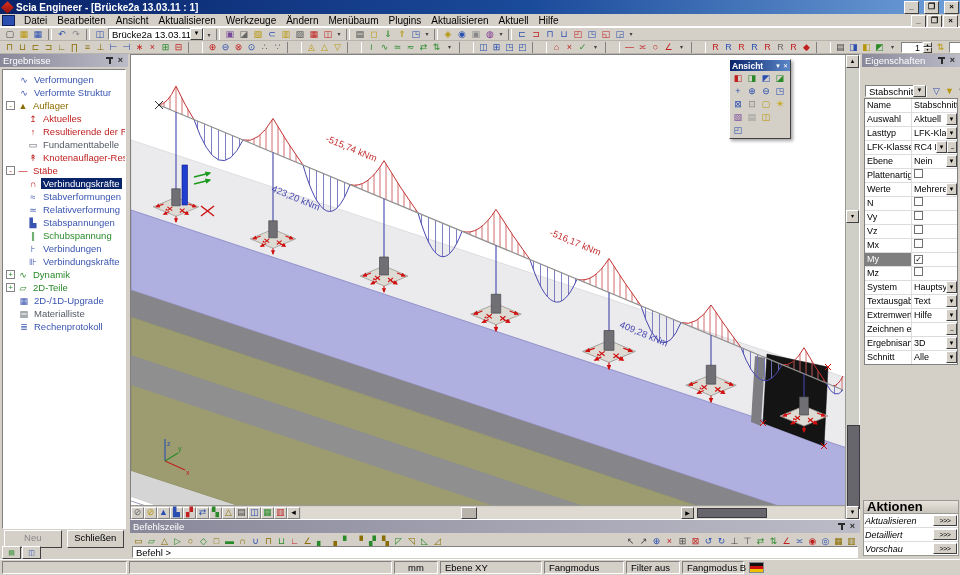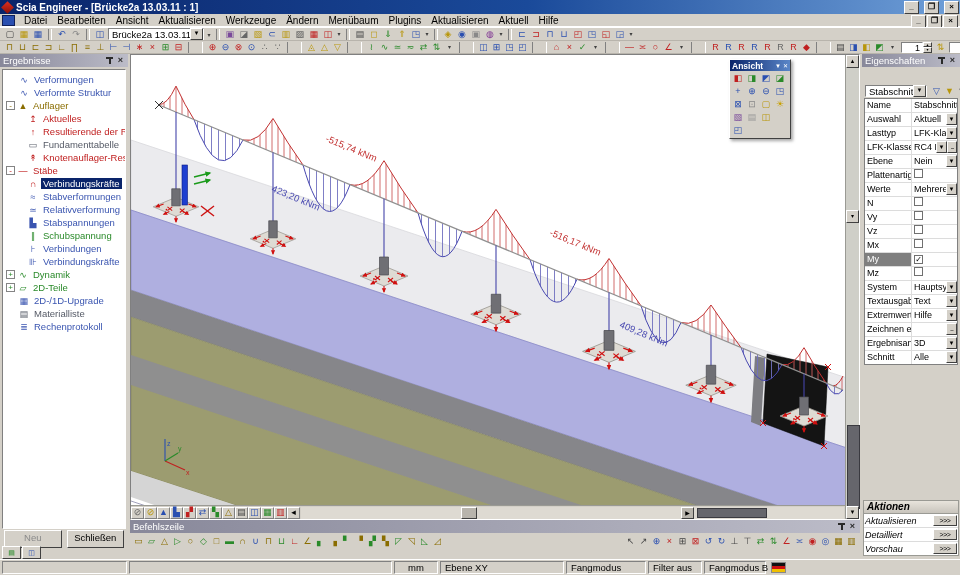--- a/index.html
+++ b/index.html
@@ -114,21 +114,21 @@
   .prow.t-ddx .dots{display:block;width:10px;}
   .prow.t-btn .dots{display:block;}
   .prow .cb{display:none;width:9px;height:9px;border:1px solid #707070;background:#fff;
     font-size:8px;line-height:8px;text-align:center;box-sizing:border-box;}
   .prow.t-cb .cb,.prow.t-cbc .cb{display:inline-block;}
   .prow.t-cbc .cb::after{content:"✓";}
   .prow.selected .plab{background:#7f7f7f;color:#fff;}
   
   #aktionen{position:absolute;left:1px;right:1px;bottom:2px;border:1px solid #9a9a94;background:#fff;}
   #akhead{height:12px;background:linear-gradient(#e8e4dc,#c8c4bc);border-bottom:1px solid #9a9a94;
-    font-weight:bold;font-size:10px;padding-left:3px;line-height:12px;font-style:italic;}
+    font-weight:bold;font-size:13px;padding-left:3px;line-height:12px;}
   .akrow{height:13px;display:flex;align-items:center;border-bottom:1px solid #dcdcdc;font-size:9px;}
   .akrow:last-child{border-bottom:none;}
   .akrow .al{flex:1;padding-left:1px;white-space:nowrap;overflow:hidden;font-style:italic;}
   .akrow .a3{width:24px;height:11px;background:#d4d0c8;border:1px solid;border-color:#fff #404040 #404040 #fff;
     font-size:7px;text-align:center;line-height:10px;margin-right:1px;box-sizing:border-box;letter-spacing:-0.5px;}
   
   #cmdpanel{position:absolute;left:130px;top:520px;width:730px;height:39px;background:#d4d0c8;box-sizing:border-box;}
   #cmdbar{height:14px;display:flex;align-items:center;padding:1px 2px;justify-content:space-between;}
   #cmdbar .grp{display:flex;align-items:center;}
   #cmdbar .ic{width:13px;}
@@ -915,27 +915,28 @@
           <span class="ic" style="color: rgb(42, 138, 42);">⇄</span>
           <span class="ic" style="color: rgb(42, 138, 42);">⇅</span>
           <span class="ic" style="color: rgb(192, 32, 32);">∠</span>
           <span class="ic" style="color: rgb(42, 79, 176);">≍</span>
           <span class="ic" style="color: rgb(192, 32, 32);">◉</span>
           <span class="ic" style="color: rgb(42, 79, 176);">◎</span>
           <span class="ic" style="color: rgb(138, 109, 0);">▦</span>
           <span class="ic" style="color: rgb(138, 109, 0);">▥</span>
         </span>
     </div>
+    <div id="cmdinput">Befehl &gt;</div>
   </div>
 
   <div id="status">
     <span class="scell" style="width:125px;"></span>
     <span class="scell" style="width:263px;"></span>
     <span class="scell" style="width:44px;justify-content:center;">mm</span>
-    <span class="scell" style="width:124px;">Ebene XY</span>
+    <span class="scell" style="width:102px;">Ebene XY</span>
     <span class="scell" style="width:80px;">Fangmodus</span>
     <span class="scell" style="width:54px;">Filter aus</span>
     <span class="scell" style="width:62px;margin-right:2px;">
       <span>Fangmodus B</span>
       <span class="flag"></span>
     </span>
   </div>
 
 </div>
 

